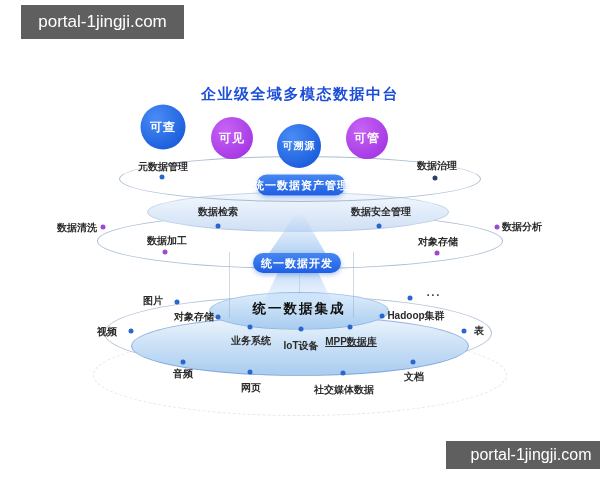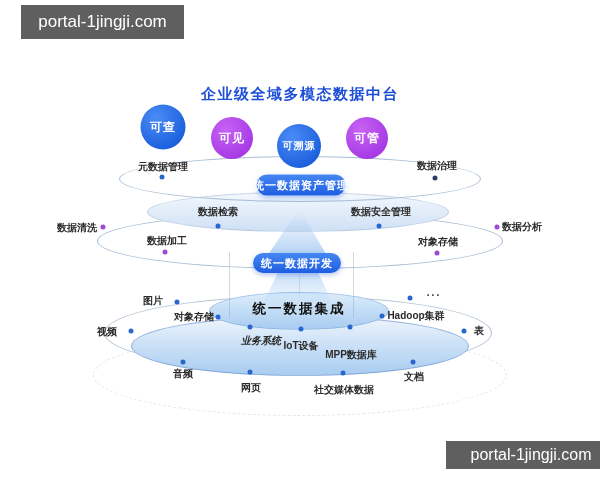--- a/index.html
+++ b/index.html
@@ -114,23 +114,23 @@
   <div class="dot p" style="left:103px;top:227px;"></div>
   <div class="dot p" style="left:165px;top:252px;"></div>
   <div class="dot p" style="left:437px;top:253px;"></div>
   <div class="dot p" style="left:497px;top:227px;"></div>
 
   <div class="big" style="left:299px;top:309px;">统一数据集成</div>
 
   <div class="lbl" style="left:153px;top:301px;">图片</div>
   <div class="lbl" style="left:194px;top:317px;">对象存储</div>
   <div class="lbl" style="left:107px;top:332px;">视频</div>
-  <div class="lbl" style="left:261px;top:341px;font-style:italic;">业务系统</div>
+  <div class="lbl" style="left:251px;top:341px;">业务系统</div>
   <div class="lbl" style="left:301px;top:346px;">IoT设备</div>
-  <div class="lbl" style="left:351px;top:355px;">MPP数据库</div>
+  <div class="lbl" style="left:351px;top:342px;text-decoration:underline;">MPP数据库</div>
   <div class="lbl" style="left:416px;top:316px;">Hadoop集群</div>
   <div class="lbl" style="left:479px;top:331px;">表</div>
   <div class="lbl" style="left:434px;top:292px;letter-spacing:2px;">...</div>
   <div class="lbl" style="left:183px;top:374px;">音频</div>
   <div class="lbl" style="left:251px;top:388px;">网页</div>
   <div class="lbl" style="left:344px;top:390px;">社交媒体数据</div>
   <div class="lbl" style="left:414px;top:377px;">文档</div>
 
   <div class="dot b" style="left:177px;top:302px;"></div>
   <div class="dot b" style="left:218px;top:317px;"></div>

